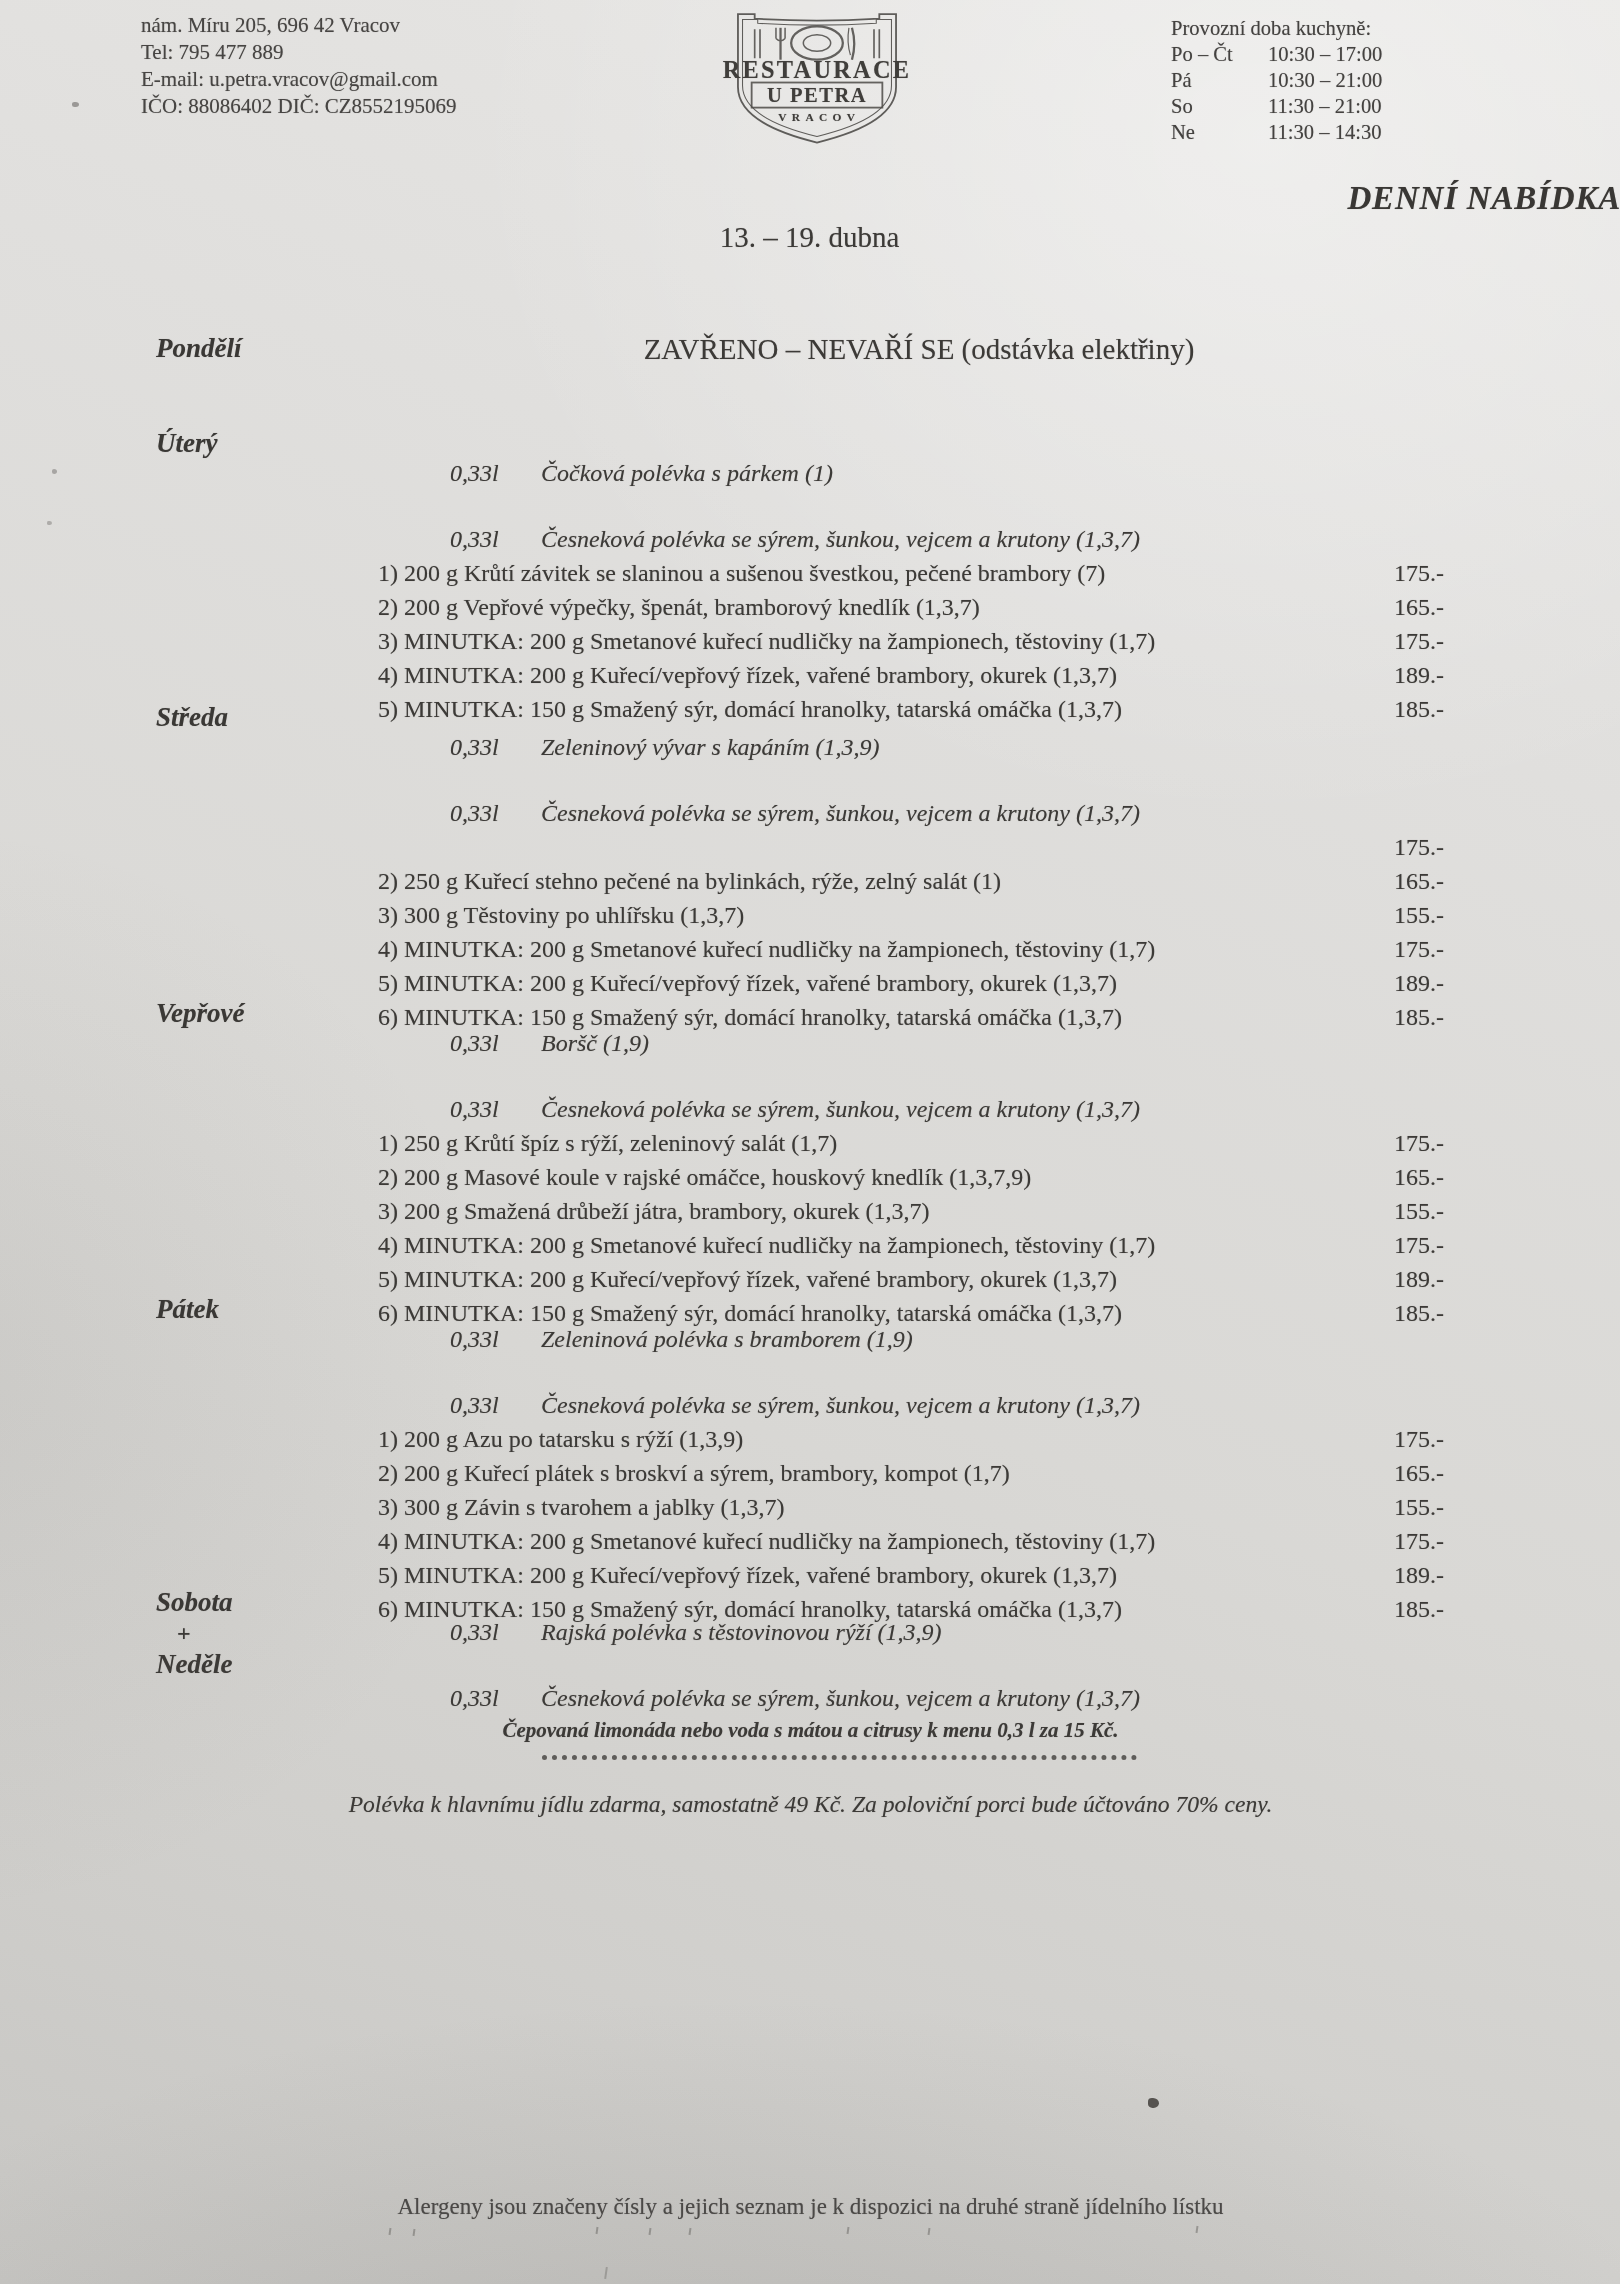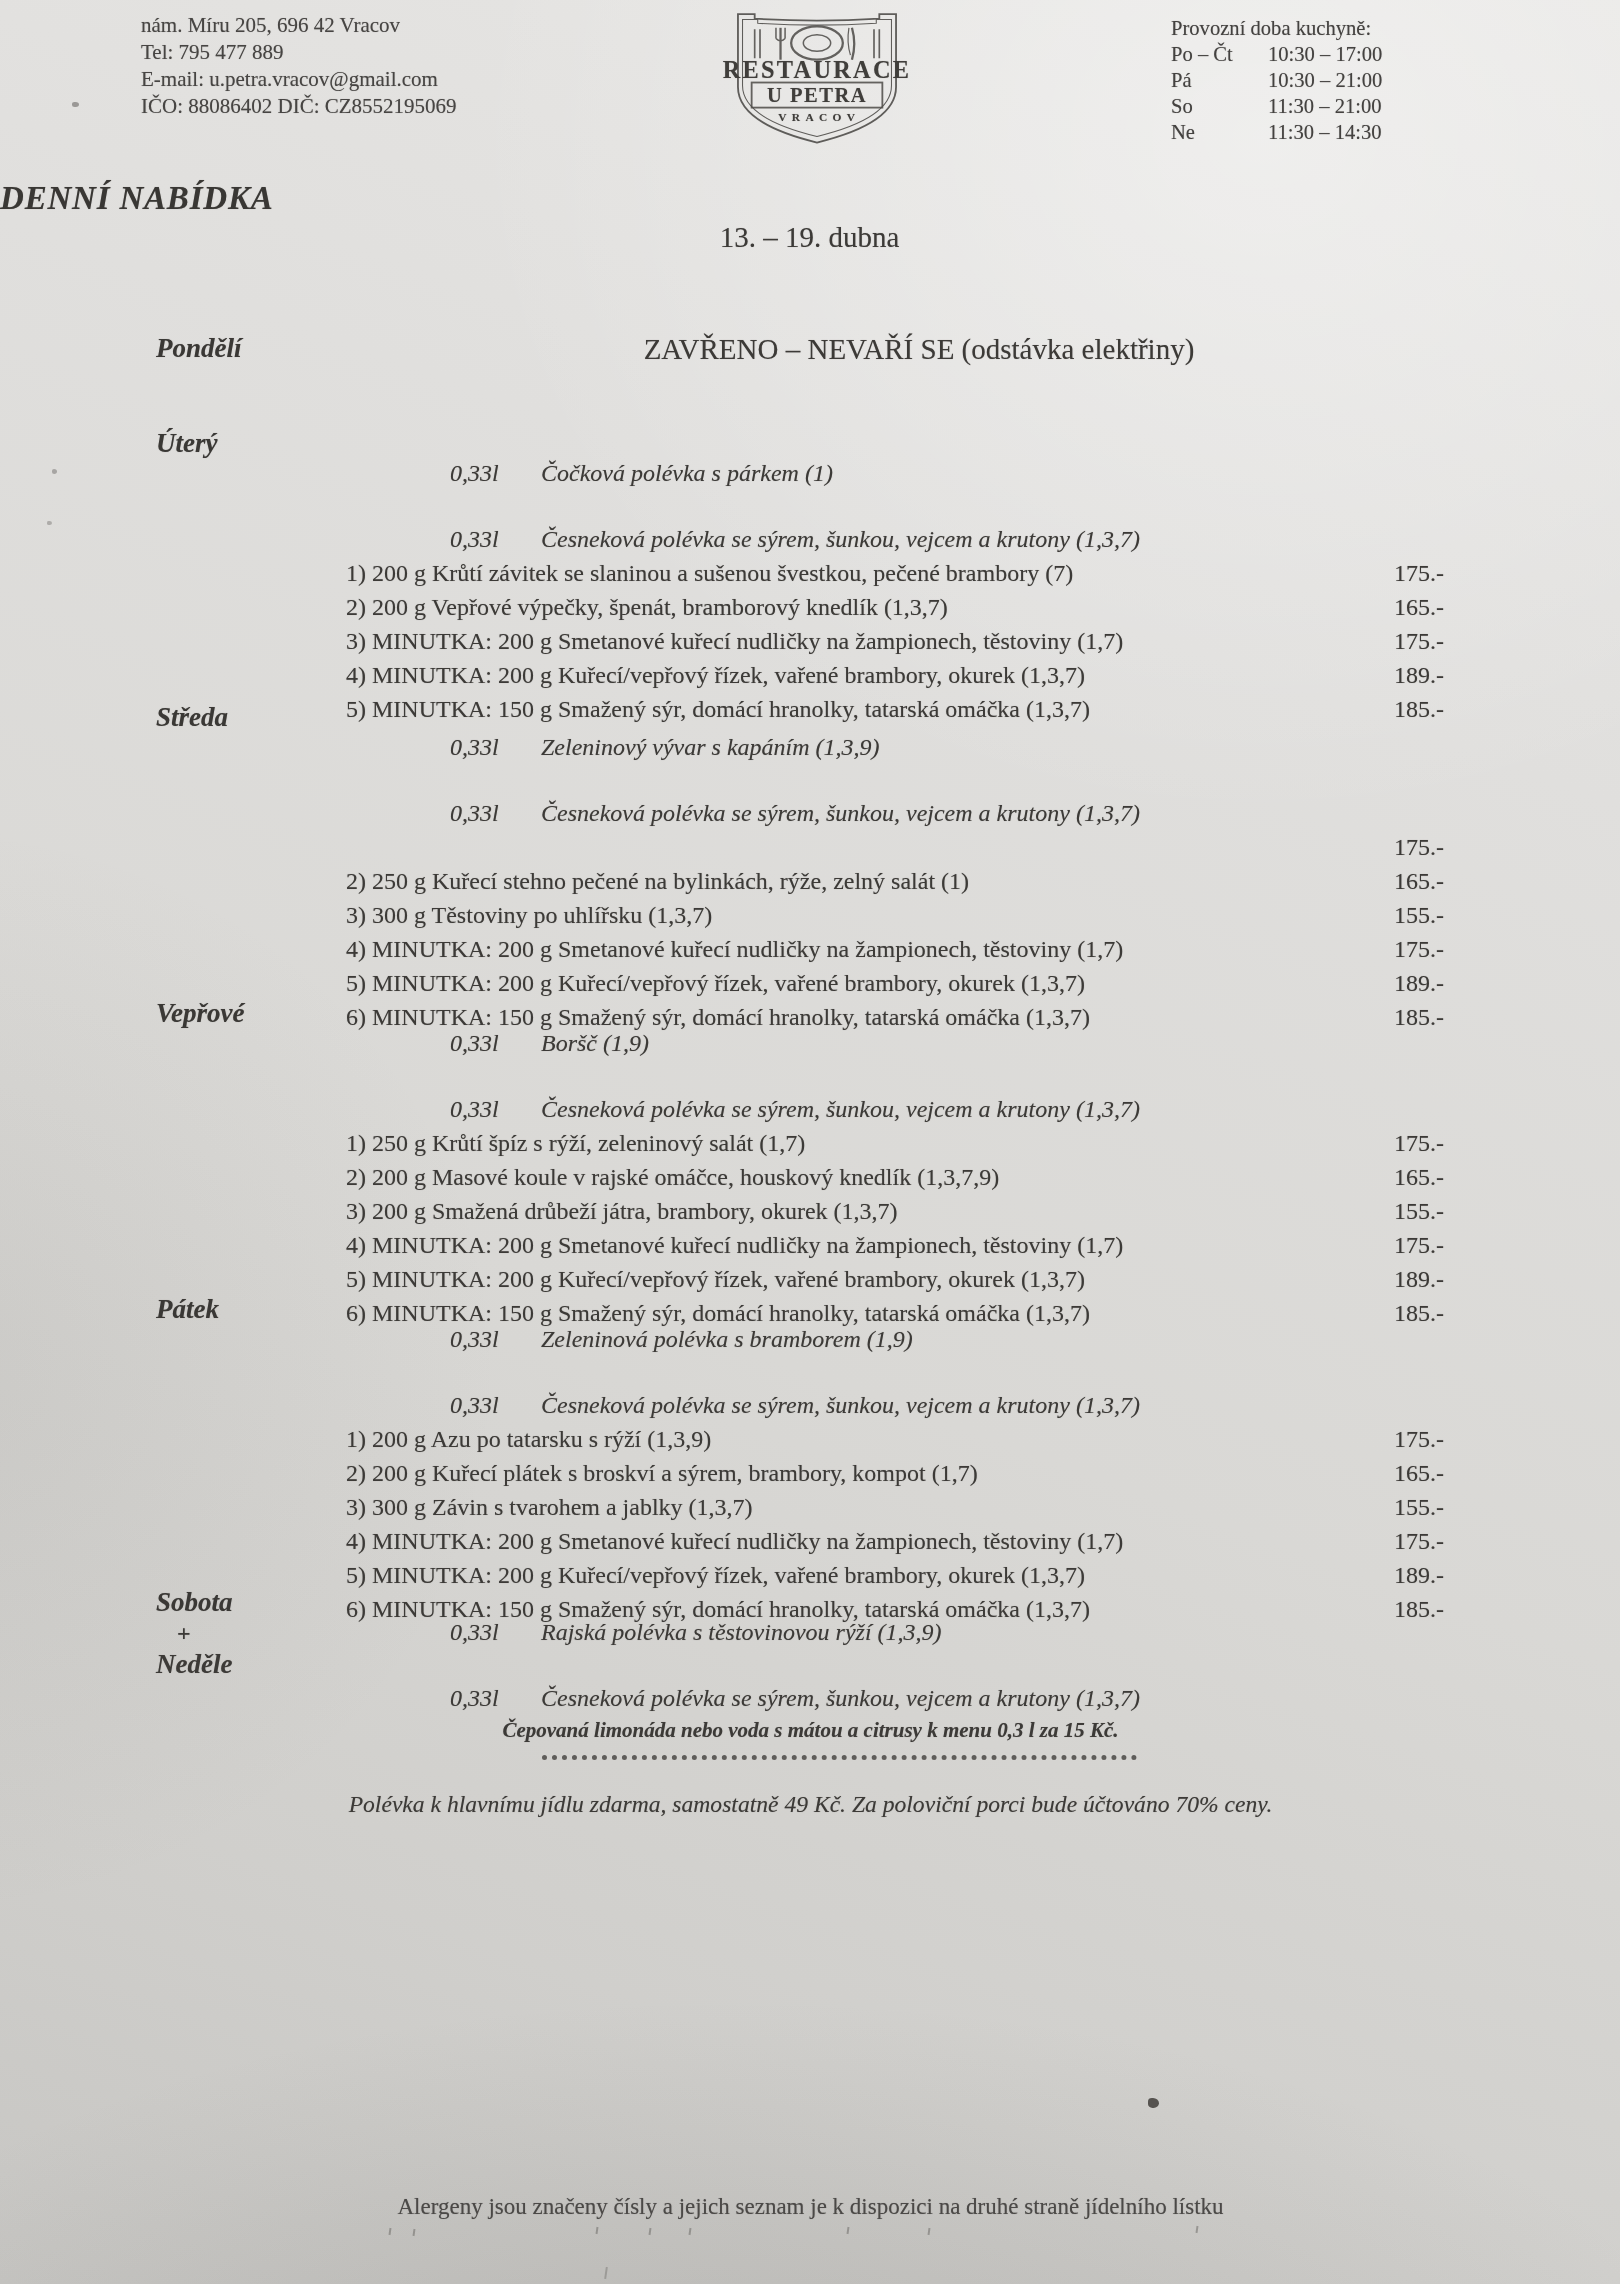--- a/index.html
+++ b/index.html
@@ -17,29 +17,29 @@
       radial-gradient(60% 40% at -5% 60%, rgba(110,108,104,.10), rgba(110,108,104,0) 60%);
   }
   .abs{position:absolute;}
   
   .contact{left:141px;top:12px;font-size:21px;line-height:27px;color:#474543;}
   .hours{left:1171px;top:15px;font-size:20.6px;line-height:26px;color:#444240;}
   .hours-row{display:flex;}
   .hours-days{width:97px;}
   .logo-svg{left:703px;top:4.6px;}
   
-  .doc-title{left:0;width:1621px;top:180px;text-align:left;font-size:33px;font-weight:bold;font-style:italic;letter-spacing:0.8px;color:#393734;}
+  .doc-title{left:0;width:1621px;top:180px;text-align:right;font-size:33px;font-weight:bold;font-style:italic;letter-spacing:0.8px;color:#393734;}
   .doc-subtitle{left:0;width:1619px;top:221px;text-align:center;font-size:29px;}
   
   .day-section{left:0;width:1573px;}
   .day-label{position:absolute;left:156px;top:0;font-size:27px;font-weight:bold;font-style:italic;color:#3a3835;}
   .mline{height:34px;font-size:24px;white-space:nowrap;}
   .soup{padding-left:450px;font-style:italic;margin-top:32px;}
   .soup .vol{display:inline-block;width:91px;}
-  .item{padding-left:346px;position:relative;}
+  .item{padding-left:346px;position:relative;margin-left:32px;}
   .item .price{position:absolute;right:129px;top:0;}
   .center-col{margin-left:346px;width:1146px;text-align:center;}
   .closed-note{font-size:29px;}
   .weekend-plus{position:absolute;left:177px;top:33px;font-size:24px;font-weight:bold;}
   .weekend-label2{position:absolute;left:156px;top:62px;font-size:27px;font-weight:bold;font-style:italic;}
   .weekend-notice{left:0;width:1621px;top:1673px;}
   .weekend-notice .inner{margin-left:346px;width:1146px;text-align:center;font-size:29px;letter-spacing:0.4px;}
   
   .dotted-rule{left:542px;top:1755px;width:595px;height:0;border-top:5.3px dotted #4b4946;opacity:.85;}
   .note1{left:0;width:1621px;top:1791px;text-align:center;font-size:23.6px;font-style:italic;}

